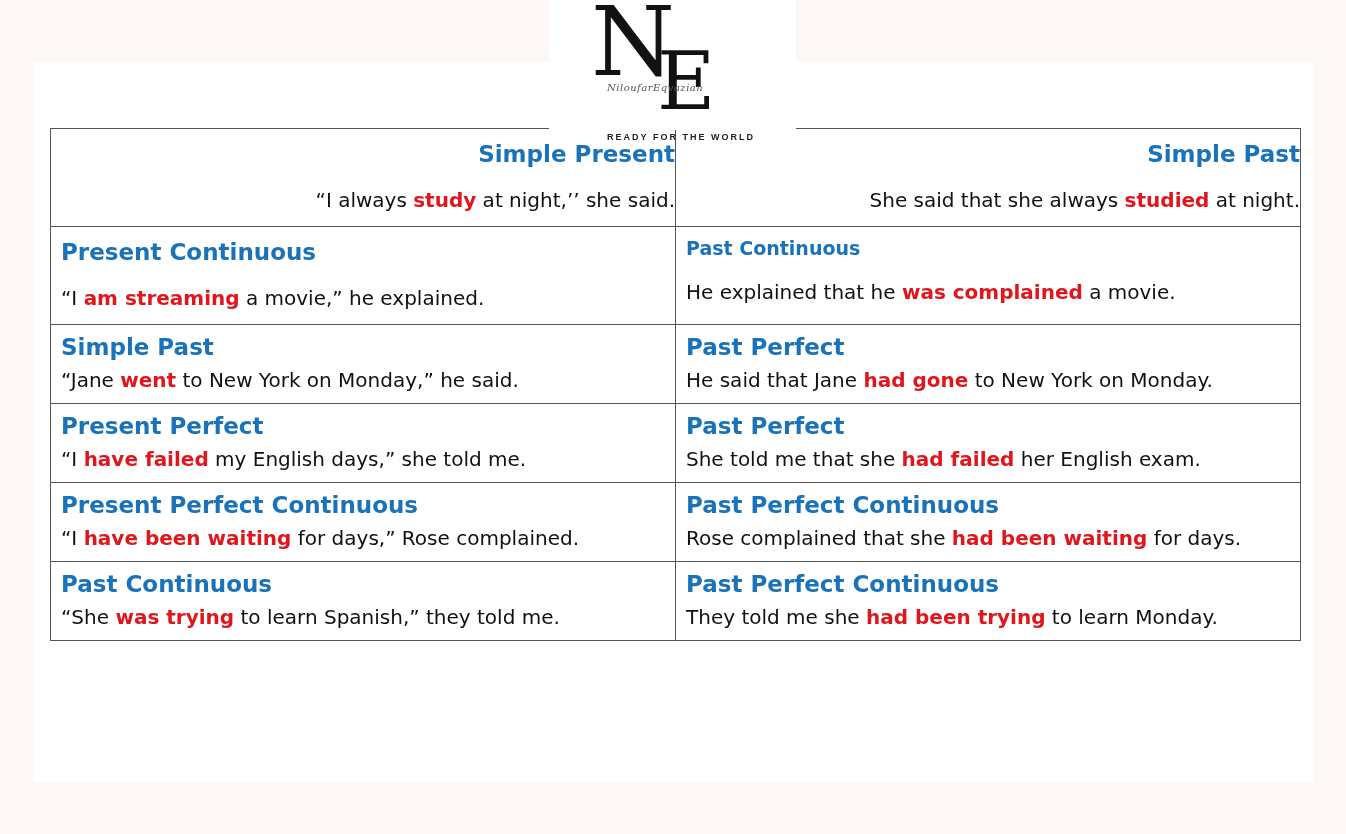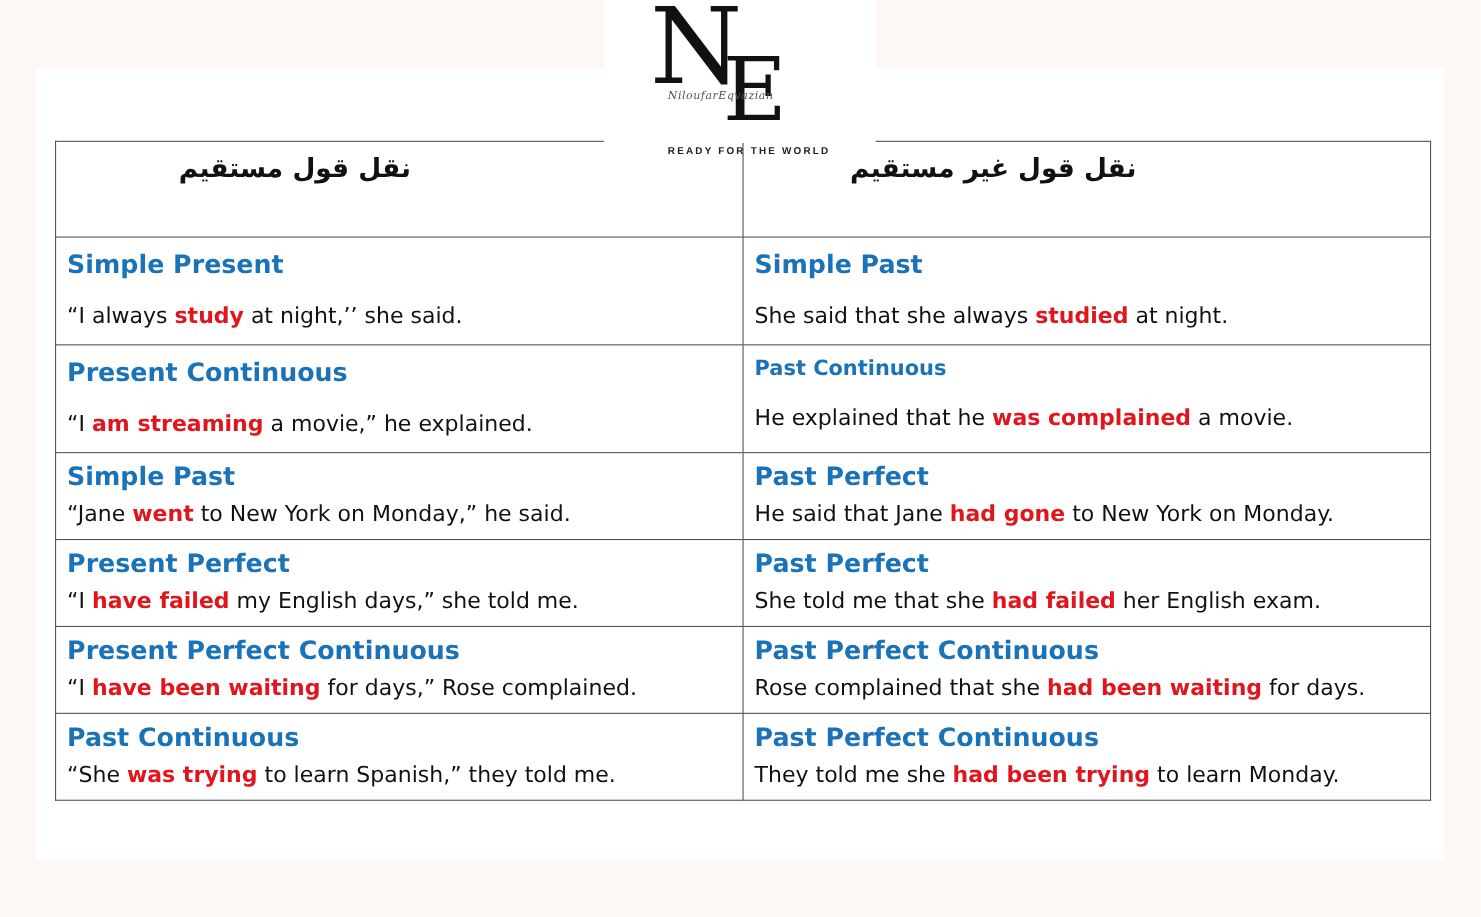--- a/index.html
+++ b/index.html
@@ -101,21 +101,21 @@
   .tense.small { font-size: 19px; margin-top: 8px; line-height: 26px; }
   .sentence {
     font-family: "DejaVu Sans", sans-serif;
     font-size: 20px;
     color: #111;
     line-height: 30px;
     margin-top: 16px;
     white-space: nowrap;
   }
   .sentence .hl { color: #e0161c; font-weight: bold; }
-  .r1 td { height: 97px; }
+  .r1 td { height: 97px; text-align: right; }
   .r2 td { height: 97px; }
   .r3 td, .r4 td, .r5 td, .r6 td { height: 78px; }
   .r3 .tense, .r4 .tense, .r5 .tense, .r6 .tense { margin-top: 7px; }
   .r3 .sentence, .r4 .sentence, .r5 .sentence, .r6 .sentence { margin-top: 3px; }
 </style>
 </head>
 <body>
 
 <div class="card"></div>
 
@@ -126,28 +126,20 @@
 </div>
 <div class="logo-tagline" style="left:606px; top:132px; position:absolute;">READY FOR THE WORLD</div>
 
 <div class="table-wrap">
   <table>
     <colgroup>
         <col style="width:625px">
         <col style="width:625px">
       </colgroup>
     <tbody>
-        <tr class="header-row">
-      <td class="left">
-        <div class="ar">نقل قول مستقیم</div>
-      </td>
-      <td class="right">
-        <div class="ar">نقل قول غیر مستقیم</div>
-      </td>
-    </tr>
 
     <tr class="r1">
       <td>
         <div class="tense">Simple Present</div>
         <div class="sentence"><span>“I always </span><span class="hl">study</span><span> at night,’’ she said.</span></div>
       </td>
       <td>
         <div class="tense">Simple Past</div>
         <div class="sentence"><span>She said that she always </span><span class="hl">studied</span><span> at night.</span></div>
       </td>

